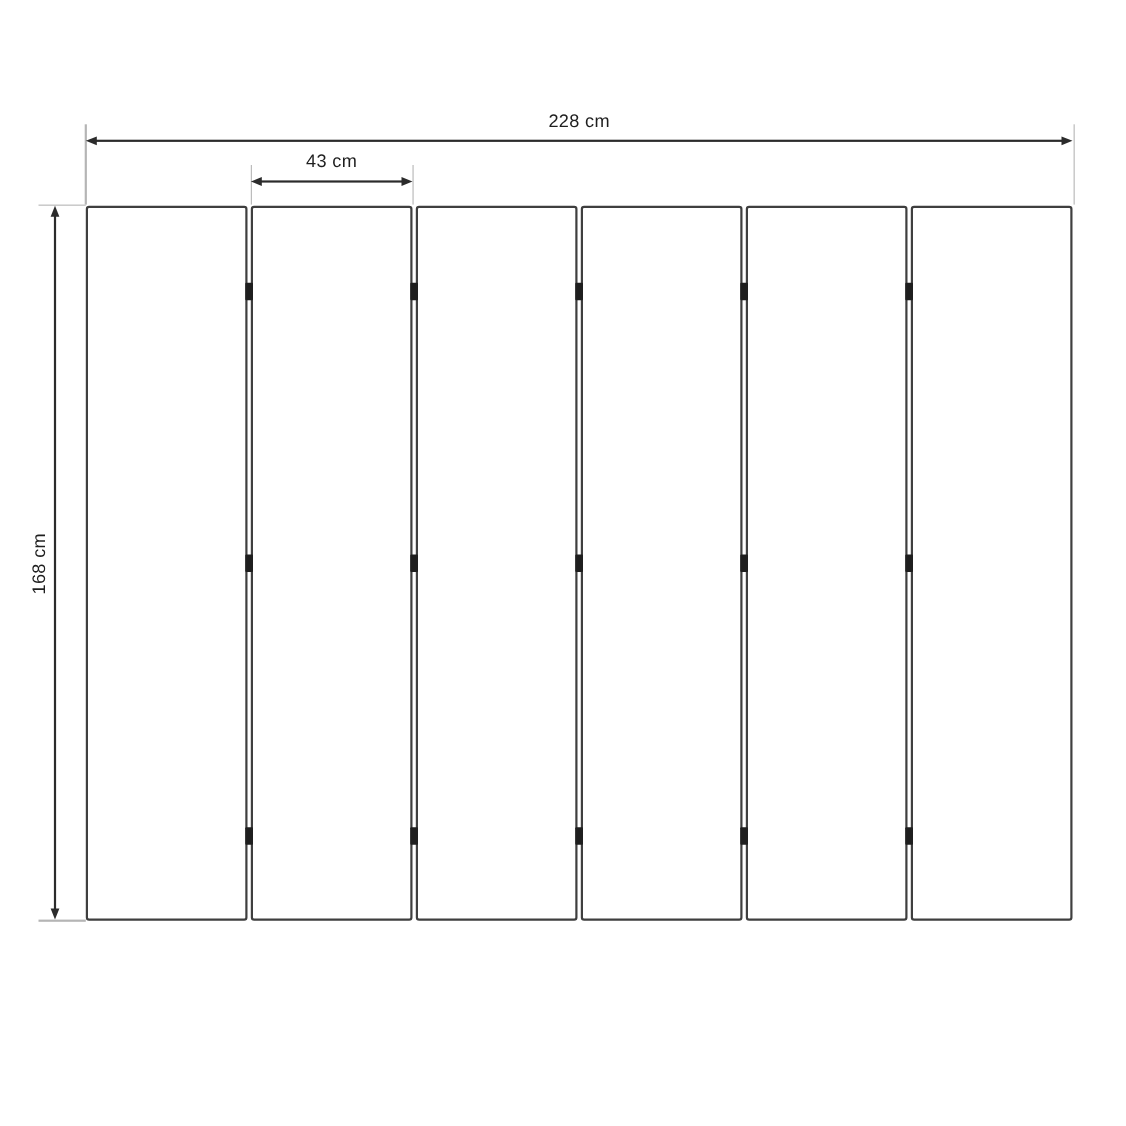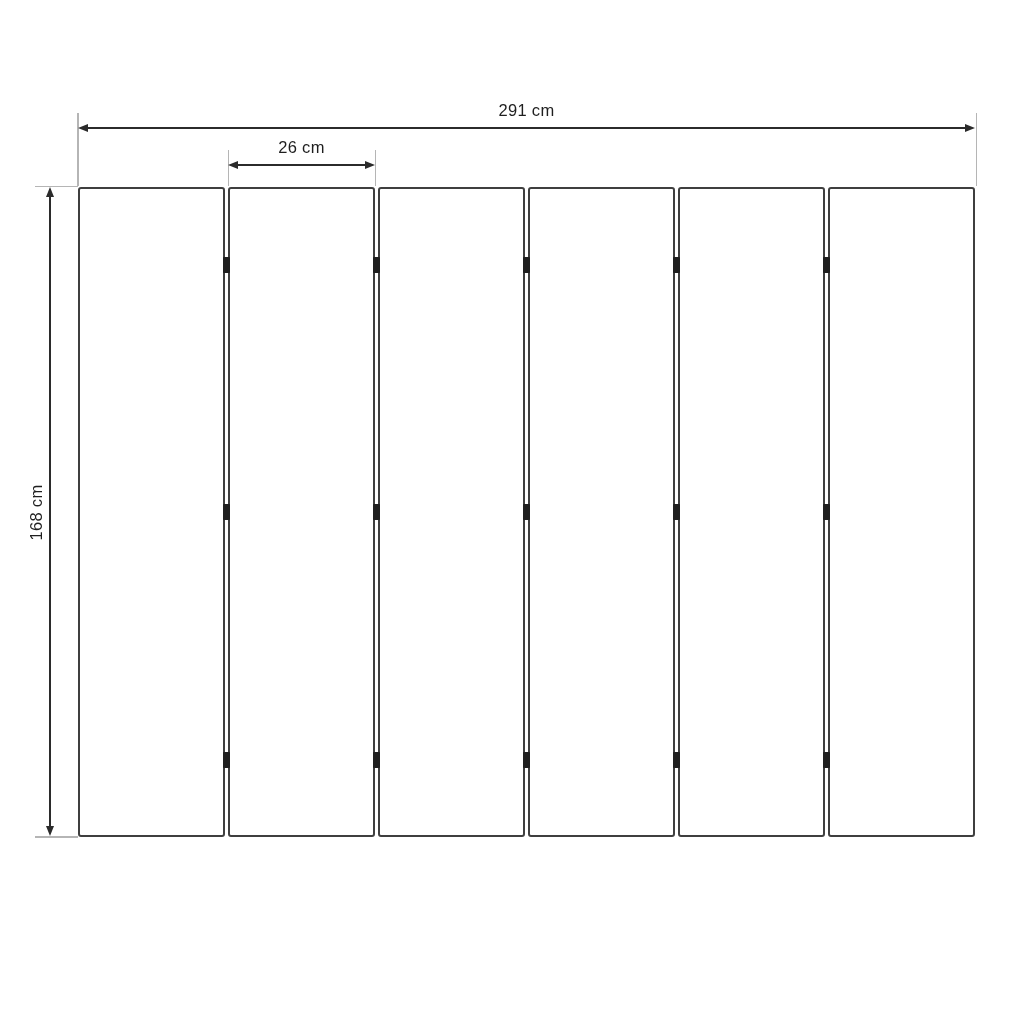--- a/index.html
+++ b/index.html
@@ -57,26 +57,26 @@
 
 <div id="stage">
 
   <div class="ext v" style="left:77px;top:113px;height:73px;"></div>
   <div class="ext v" style="left:975.5px;top:113px;height:73px;"></div>
   <div class="ext v" style="left:227.5px;top:150px;height:36px;"></div>
   <div class="ext v" style="left:374.5px;top:150px;height:36px;"></div>
   <div class="ext h" style="left:35px;top:185.5px;width:43px;"></div>
   <div class="ext h" style="left:35px;top:836px;width:43px;"></div>
 
-  <div class="dim-label" style="left:78px;top:101px;width:897px;">291 cm</div>
+  <div class="dim-label" style="left:78px;top:101px;width:897px;">228 cm</div>
   <div class="dim-line h" style="left:85px;top:127px;width:883px;"></div>
   <div class="arrow left" style="left:78px;top:123.5px;"></div>
   <div class="arrow right" style="left:965px;top:123.5px;"></div>
 
-  <div class="dim-label" style="left:228px;top:138px;width:147px;">26 cm</div>
+  <div class="dim-label" style="left:228px;top:138px;width:147px;">43 cm</div>
   <div class="dim-line h" style="left:235px;top:164px;width:133px;"></div>
   <div class="arrow left" style="left:228px;top:160.5px;"></div>
   <div class="arrow right" style="left:365px;top:160.5px;"></div>
 
   <div class="dim-label" id="label-height">168 cm</div>
   <div class="dim-line v" style="left:49px;top:194px;height:635px;"></div>
   <div class="arrow up" style="left:45.5px;top:187px;"></div>
   <div class="arrow down" style="left:45.5px;top:826px;"></div>
 
   <div id="panels">

